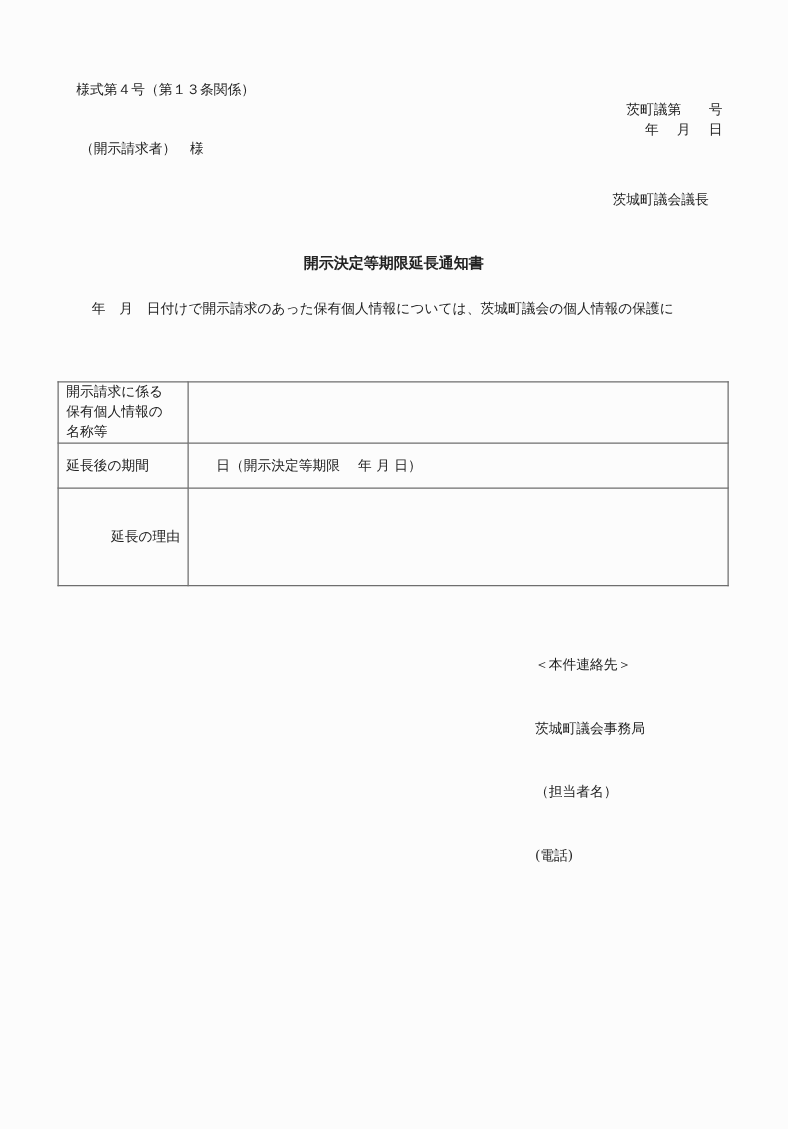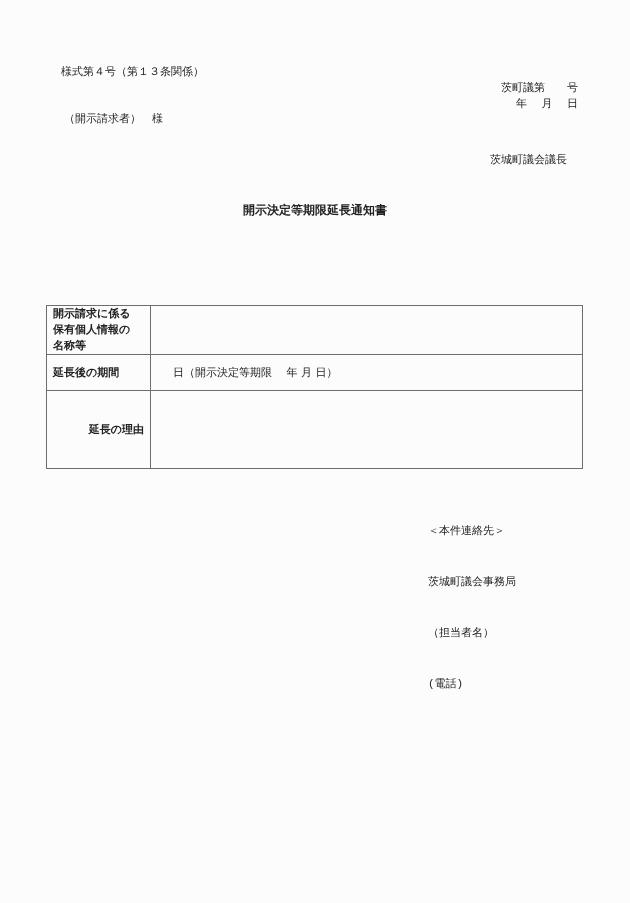--- a/index.html
+++ b/index.html
@@ -13,39 +13,40 @@
   .date { right:52px; top:98px; text-align:right;margin-left:32px; }
   .recipient { left:64px; top:113px; }
   .sender { right:63px; top:154px; text-align:left; }
   .title { left:0; width:630px; top:204px; text-align:center; font-size:12px;font-weight:bold; }
   .body-text { left:48px; top:239px; width:540px; white-space:normal; line-height:16px; font-size:11px; }
   .body-text p { margin:0; white-space:pre; }
   table.info {
     position:absolute; left:46px; top:305px; width:537px; border-collapse:collapse;
   }
   table.info td { border:1.2px solid #6e6e6e; padding:0 6px; font-size:11px; vertical-align:middle; line-height:16px; }
-  table.info td.label { width:91px; white-space:pre-line;font-weight:bold; }
+  table.info td.label { width:91px; white-space:pre-line; }
   .r1 td { height:47px; }
   .r2 td { height:35px; }
   .r3 td { height:77px;text-align:right; }
   .period-val { padding-left:22px !important; white-space:pre;margin-left:25px; }
-  .contact { left:428px; top:489px; line-height:17px;font-family:Liberation Mono, monospace; }
+  .contact { left:428px; top:489px; line-height:17px; }
   .contact div { white-space:pre; }
 </style>
 </head>
 <body>
 
 <div class="abs form-no">様式第４号（第１３条関係）</div>
 <div class="abs ref-no">茨町議第　　号</div>
 <div class="abs date">年　 月　 日</div>
 <div class="abs recipient">（開示請求者）　様</div>
 <div class="abs sender">茨城町議会議長</div>
 <div class="abs title">開示決定等期限延長通知書</div>
 
 <div class="abs body-text">
+  <p>　　 年　月　日付けで開示請求のあった保有個人情報については、茨城町議会の個人情報の保護に</p>
 </div>
 
 <table class="info">
   <tbody>
       <tr class="r1">
     <td class="label">開示請求に係る
 保有個人情報の
 名称等</td>
     <td></td>
   </tr>

